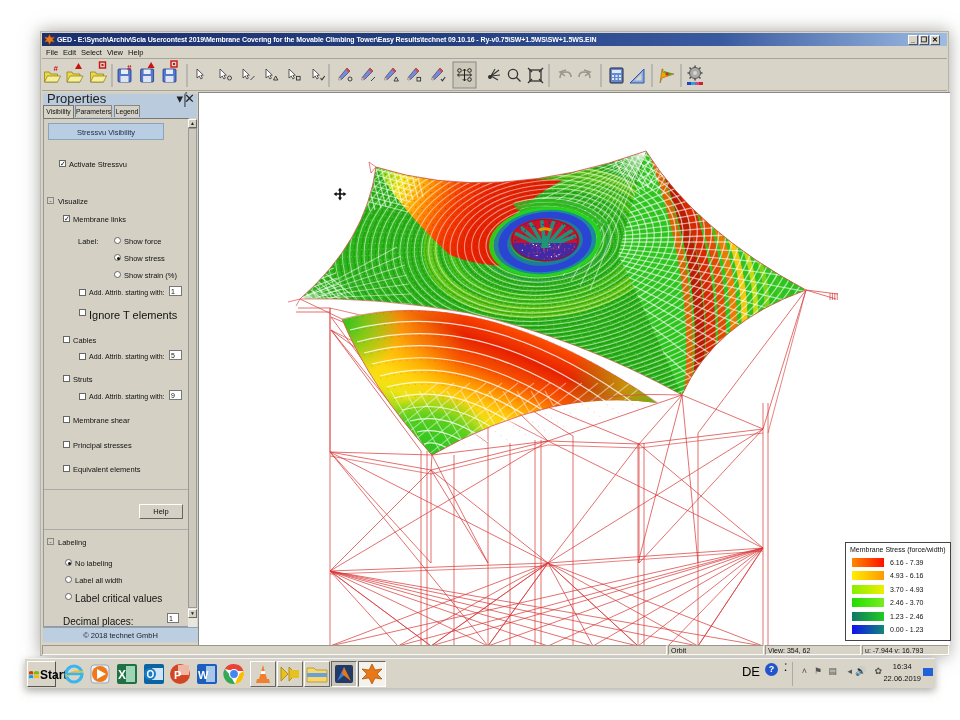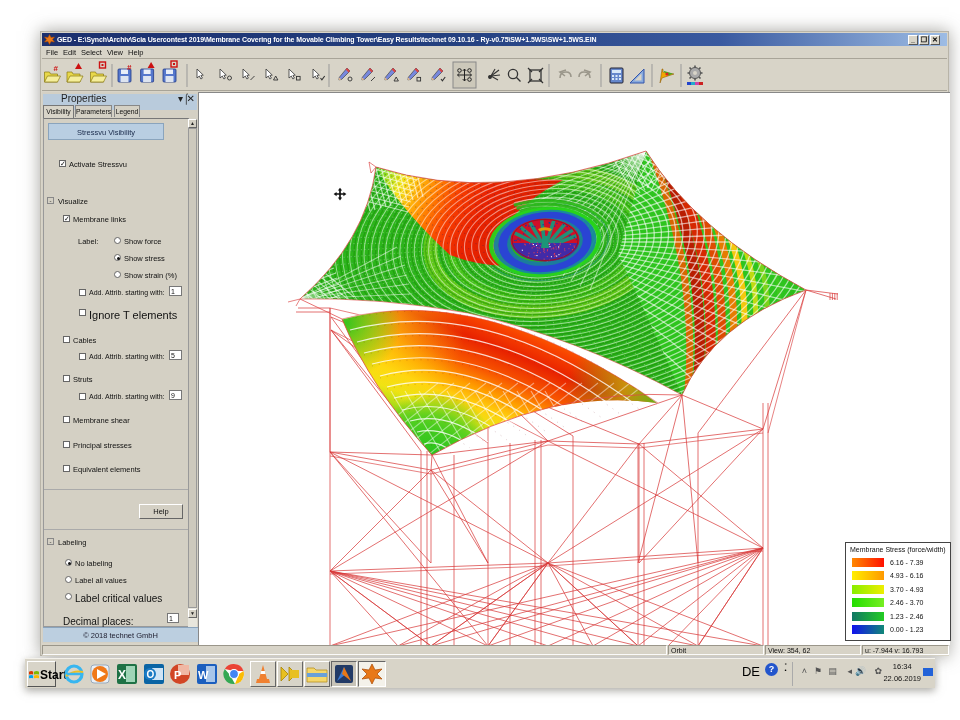--- a/index.html
+++ b/index.html
@@ -11,22 +11,22 @@
 #titlebar .txt{position:absolute;left:15px;top:0;letter-spacing:-0.1px;}
 .tbtn{position:absolute;top:2px;width:10px;height:10px;background:#d8d4c8;
  border:1px solid;border-color:#fff #555 #555 #fff;font-size:7px;line-height:8px;
  text-align:center;color:#000;font-weight:bold;}
 #menubar{position:absolute;left:1px;top:14px;width:905px;height:13px;background:#d8d4c8;
  font-size:7.5px;color:#111;border-bottom:1px solid #a8a498;}
 #menubar span{display:inline-block;margin-left:5px;margin-top:1.5px;}
 #toolbar{position:absolute;left:1px;top:28px;width:905px;height:31px;background:#d8d4c8;
  border-bottom:1px solid #a8a498;}
 #panel{position:absolute;left:1px;top:60px;width:156px;height:551px;background:#d4d0c4;font-size:7.5px;color:#111;}
-#phead{position:absolute;left:1px;top:2px;width:154px;height:16px;background:#b9cbdc;
- font-size:10px;color:#222;padding-left:18px;line-height:10px;}
+#phead{position:absolute;left:1px;top:2px;width:154px;height:24px;background:#b9cbdc;
+ font-size:13px;color:#222;padding-left:4px;line-height:10px;}
 #ptabs{position:absolute;left:0px;top:13px;width:156px;height:13px;}
 .tab{position:absolute;top:0;height:12px;background:#d4d0c4;border:1px solid #888;
  border-bottom:none;font-size:6.8px;text-align:center;line-height:12px;overflow:hidden;}
 #pbody{position:absolute;left:1px;top:26px;width:146px;height:509px;background:#d4d0c4;
  border:1px solid #999;border-top:1px solid #777;}
 #pscroll{position:absolute;right:1px;top:27px;width:9px;height:509px;background:#e8e6dd;}
 .sbtn{position:absolute;left:0;width:9px;height:9px;background:#d4d0c4;border:1px solid;
  border-color:#fff #666 #666 #fff;font-size:5px;text-align:center;line-height:7px;color:#222;}
 #stresshdr{position:absolute;left:4px;top:4px;width:116px;height:17px;background:#b9cee2;
  border:1px solid #8aa4bd;text-align:center;line-height:17px;color:#1a2a4a;}
@@ -285,21 +285,21 @@
         <div style="position:absolute;left:0px;top:370px;width:146px;height:1px;background:#aaa"></div>
         <div style="position:absolute;left:95px;top:385px;width:44px;height:15px;background:#d4d0c4;border:1px solid;border-color:#fff #666 #666 #fff;text-align:center;line-height:14px;font-size:7.5px">Help</div>
         <div style="position:absolute;left:0px;top:410px;width:146px;height:1px;background:#aaa"></div>
         <div class="lbl" style="left:3px;top:419px;width:7px;height:7px;border:1px solid #888;font-size:6px;line-height:6px;text-align:center">-</div>
         <div class="lbl" style="left:14px;top:419px;font-size:7.5px">Labeling</div>
         <div class="rad" style="left:21px;top:440px">
           <div class="rdot"></div>
         </div>
         <div class="lbl" style="left:31px;top:440px;font-size:7.5px">No labeling</div>
         <div class="rad" style="left:21px;top:457px"></div>
-        <div class="lbl" style="left:31px;top:457px;font-size:7.5px">Label all values</div>
+        <div class="lbl" style="left:31px;top:457px;font-size:7.5px">Label all width</div>
         <div class="rad" style="left:21px;top:474px"></div>
         <div class="lbl" style="left:31px;top:474px;font-size:10px">Label critical values</div>
         <div class="lbl" style="left:19px;top:497px;font-size:10px">Decimal places:</div>
         <div class="inp" style="left:123px;top:494px;width:12px">1</div>
       </div>
       <div id="pscroll">
         <div class="sbtn" style="top:0">▲</div>
         <div style="position:absolute;left:0;top:9px;width:9px;height:480px;background:#cdc9bd;border:1px solid #999"></div>
         <div class="sbtn" style="top:490px">▼</div>
       </div>

